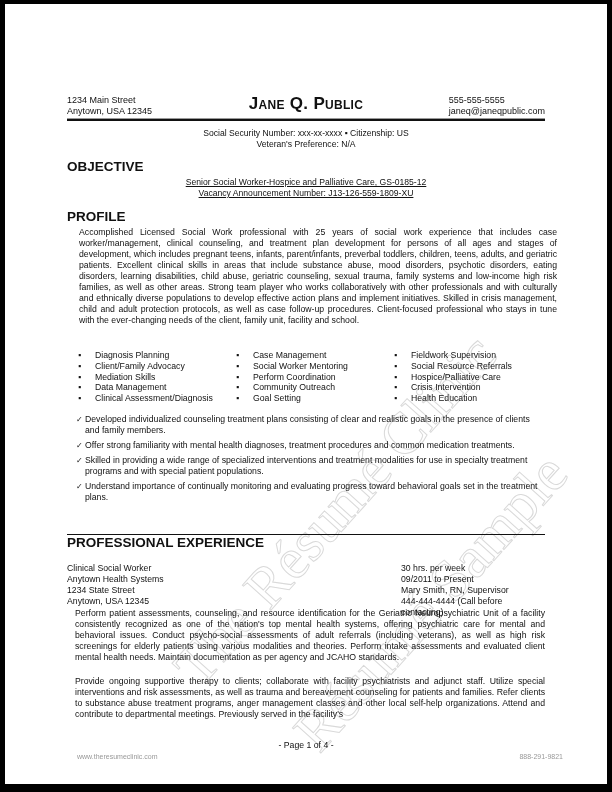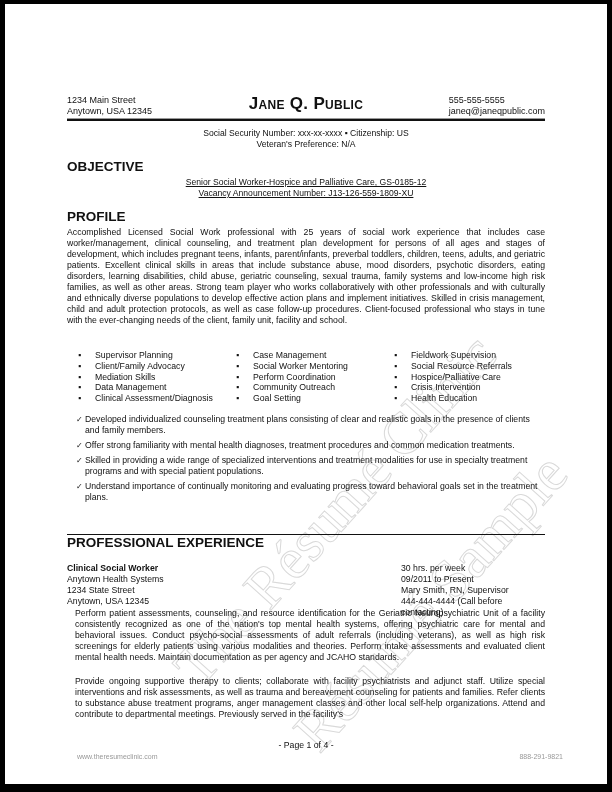--- a/index.html
+++ b/index.html
@@ -22,33 +22,33 @@
     .name {
       position: absolute; left: 0; width: 478px; top: 70px; text-align: center;
       font-weight: bold; font-size: 17px; letter-spacing: 0.3px; font-variant: small-caps; margin-top: 24px;
     }
     .addr-left { position: absolute; left: 0; top: 91px; font-size: 9px; line-height: 11px; }
     .addr-right { position: absolute; right: 0; top: 91px; text-align: left; font-size: 9px; line-height: 11px; }
     .header-rule { position: absolute; left: 0; top: 114px; width: 478px; height: 1px; background: #999; }
     .header-rule2 { position: absolute; left: 0; top: 115px; width: 478px; height: 2px; background: #111; }
     .center-lines { position: absolute; left: 0; width: 478px; text-align: center; font-size: 8.6px; line-height: 11px; }
     .section-title { position: absolute; left: 0; width: 478px; text-align: left; font-weight: bold; font-size: 13.5px; }
-    .para { position: absolute; left: 0; width: 478px; text-align: justify; font-size: 8.7px; line-height: 11px; }
+    .para { position: absolute; left: 12px; width: 478px; text-align: justify; font-size: 8.7px; line-height: 11px; }
     .skills { position: absolute; left: 0; top: 346px; width: 478px; display: flex; }
     .skill-col { list-style: none; margin: 0; padding: 0; }
     .skill-col li { position: relative; padding-left: 18px; font-size: 8.7px; line-height: 11px; height: 10.8px; }
     .skill-col li .dot { position: absolute; left: 1px; top: 0; }
     .col1 { width: 158px; margin-left: 10px; } .col2 { width: 158px; } .col3 { width: 150px; }
     .checks { position: absolute; left: 0; top: 410px; width: 478px; margin: 0; padding: 0; list-style: none; }
     .checks li { position: relative; padding-left: 18px; font-size: 8.7px; line-height: 11px; margin-bottom: 4px; }
     .checks li .chk { position: absolute; left: 9px; top: 0; font-size: 8px; }
     .exp-rule { position: absolute; left: 0; top: 530px; width: 478px; height: 1px; background: #111; }
     .job-left { position: absolute; left: 0; top: 559px; font-size: 8.7px; line-height: 11px; }
     .job-right { position: absolute; left: 334px; top: 559px; font-size: 8.7px; line-height: 11px; }
-    .job-title { font-weight: bold; }
+    .job-title { font-weight: normal; }
     .job-para { position: absolute; left: 8px; width: 470px; text-align: justify; font-size: 8.7px; line-height: 11px; }
     .footer-page { position: absolute; left: 0; width: 478px; top: 736px; text-align: center; font-size: 8.7px; }
     .footer-left { position: absolute; left: 10px; top: 747px; font-size: 7px; color: #999; }
     .footer-right { position: absolute; right: -18px; top: 747px; font-size: 7px; color: #999; }
   </style>
 </head>
 <body>
 
 <div class="page">
   <div class="watermark wm1">The Résumé Clinic</div>
@@ -76,21 +76,21 @@
     <div class="center-lines" style="top:173px;text-decoration:underline;">
       <div>Senior Social Worker-Hospice and Palliative Care, GS-0185-12</div>
       <div>Vacancy Announcement Number: J13-126-559-1809-XU</div>
     </div>
 
     <div class="section-title" style="top:207px;">PROFILE</div>
     <div class="para" style="top:223px;">Accomplished Licensed Social Work professional with 25 years of social work experience that includes case worker/management, clinical counseling, and treatment plan development for persons of all ages and stages of development, which includes pregnant teens, infants, parent/infants, preverbal toddlers, children, teens, adults, and geriatric patients. Excellent clinical skills in areas that include substance abuse, mood disorders, psychotic disorders, eating disorders, learning disabilities, child abuse, geriatric counseling, sexual trauma, family systems and low-income high risk families, as well as other areas. Strong team player who works collaboratively with other professionals and with culturally and ethnically diverse populations to develop effective action plans and implement initiatives. Skilled in crisis management, child and adult protection protocols, as well as case follow-up procedures. Client-focused professional who stays in tune with the ever-changing needs of the client, family unit, facility and school.</div>
 
     <div class="skills">
       <ul class="skill-col col1">
-        <li><span class="dot">▪</span><span>Supervisor Planning</span></li>
+        <li><span class="dot">▪</span><span>Diagnosis Planning</span></li>
         <li><span class="dot">▪</span><span>Client/Family Advocacy</span></li>
         <li><span class="dot">▪</span><span>Mediation Skills</span></li>
         <li><span class="dot">▪</span><span>Data Management</span></li>
         <li><span class="dot">▪</span><span>Clinical Assessment/Diagnosis</span></li>
       </ul>
       <ul class="skill-col col2">
         <li><span class="dot">▪</span><span>Case Management</span></li>
         <li><span class="dot">▪</span><span>Social Worker Mentoring</span></li>
         <li><span class="dot">▪</span><span>Perform Coordination</span></li>
         <li><span class="dot">▪</span><span>Community Outreach</span></li>

